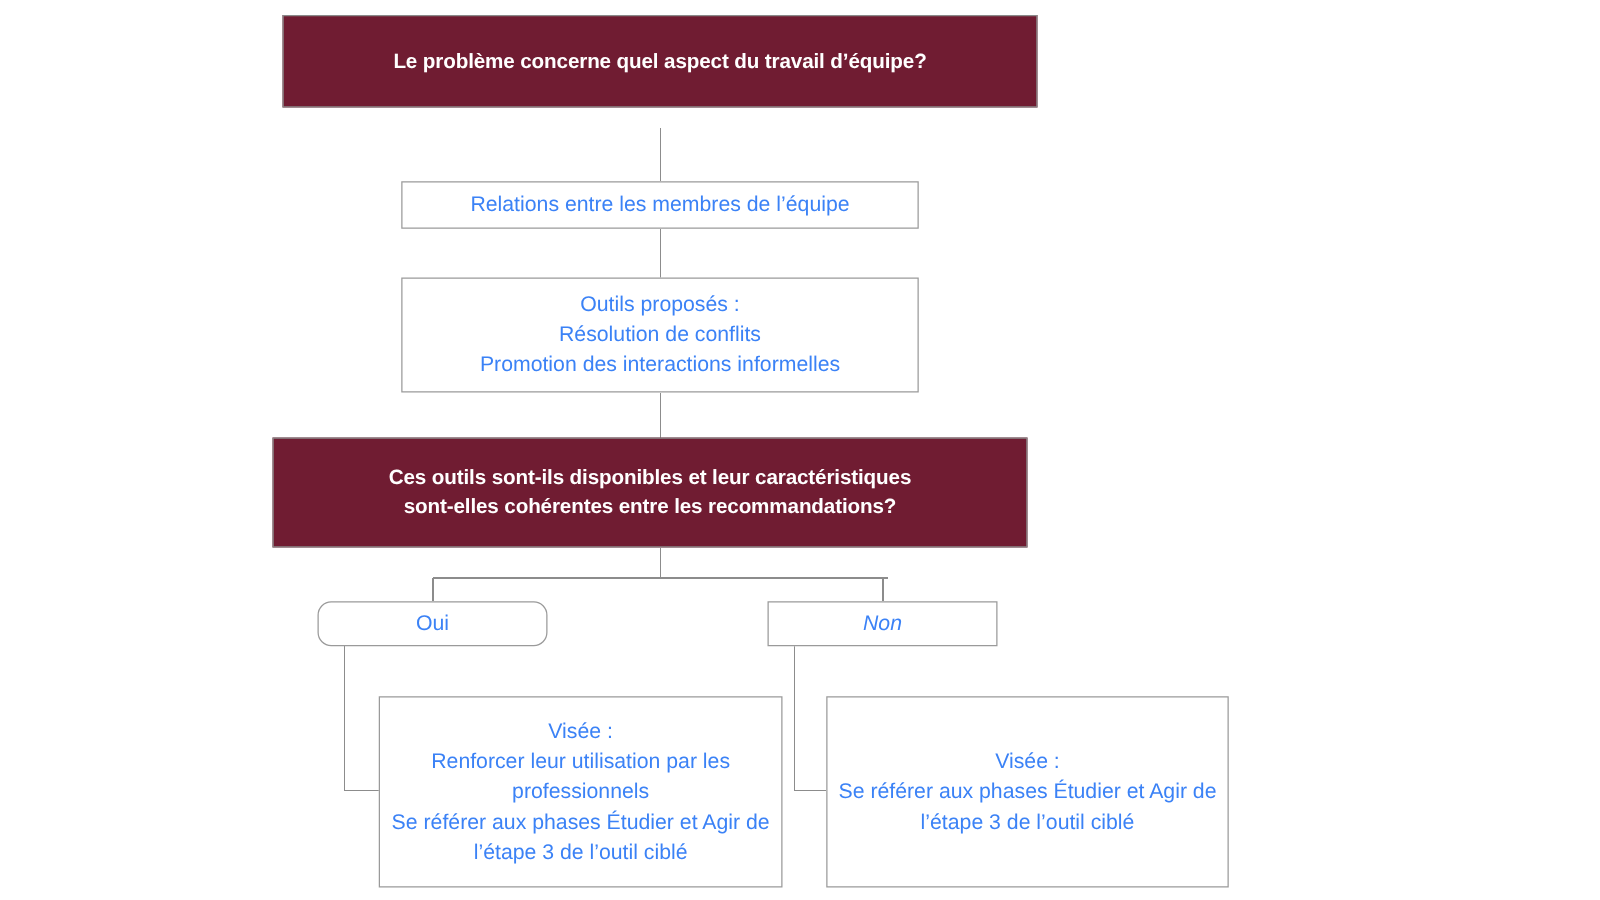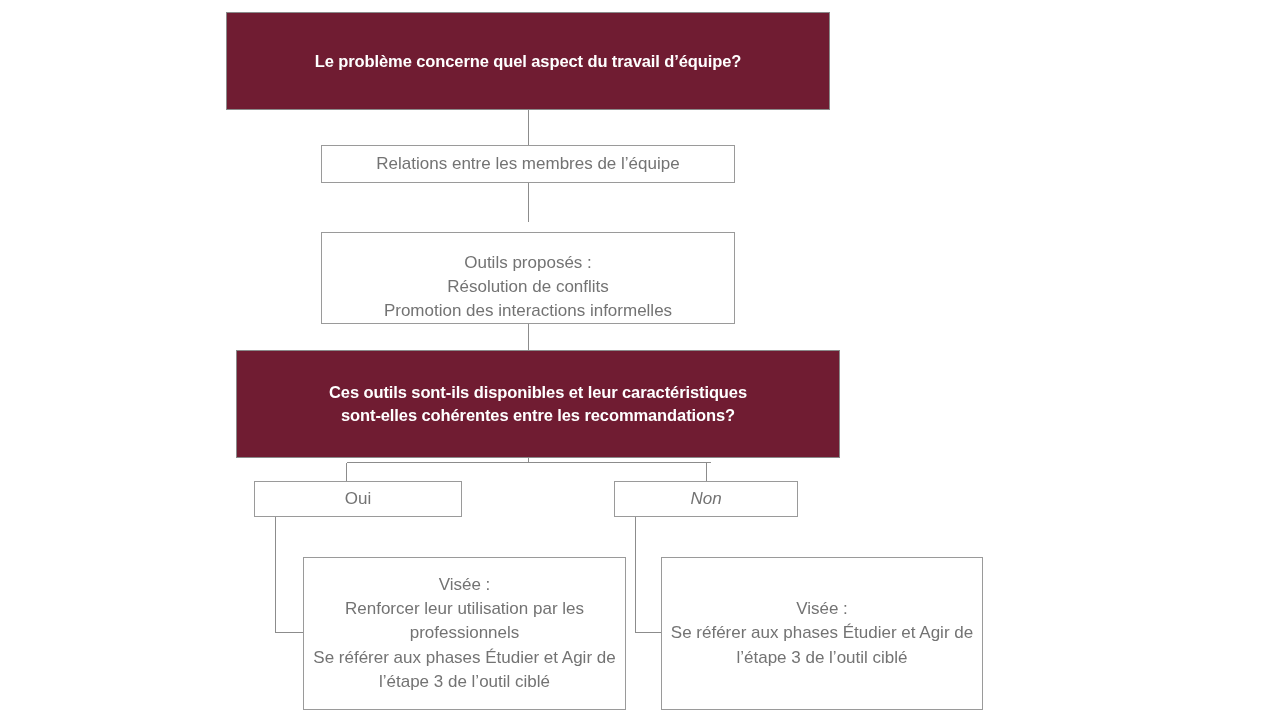--- a/index.html
+++ b/index.html
@@ -48,35 +48,35 @@
     color: #ffffff;
     font-weight: bold;
     font-size: 16.5px;
     line-height: 1.38;
     letter-spacing: -0.1px;
   }
   
   .node.plain {
     background: #ffffff;
     border: 1px solid #9a9a9a;
-    color: #737373;
+    color: #3b82f6;
     font-weight: normal;
     font-size: 17px;
     line-height: 1.42;
   }
   .node.plain .line {
     white-space: normal;
   }
 
   
-  #node-q1      { left: 226px; top: 12px;  width: 604px; height: 98px; }
+  #node-q1      { left: 226px; top: 12px;  width: 604px; height: 74px; }
   #node-relations { left: 321px; top: 145px; width: 414px; height: 38px; }
-  #node-outils  { left: 321px; top: 232px; width: 414px; height: 92px; justify-content: flex-end; }
-  #node-q2      { left: 236px; top: 350px; width: 604px; height: 108px; }
-  #node-oui     { left: 254px; top: 481px; width: 208px; height: 36px; }
+  #node-outils  { left: 321px; top: 222px; width: 414px; height: 92px; }
+  #node-q2      { left: 218px; top: 350px; width: 604px; height: 88px; }
+  #node-oui     { left: 254px; top: 481px; width: 184px; height: 36px; border-radius: 11px; }
   #node-non     { left: 614px; top: 481px; width: 184px; height: 36px; font-style: italic; }
   #node-visee-oui { left: 303px; top: 557px; width: 323px; height: 153px; }
   #node-visee-non { left: 661px; top: 557px; width: 322px; height: 153px; }
 </style>
 </head>
 <body>
 
 <div id="canvas">
 
   <svg id="connectors" viewBox="0 0 1280 720" width="1280" height="720">

